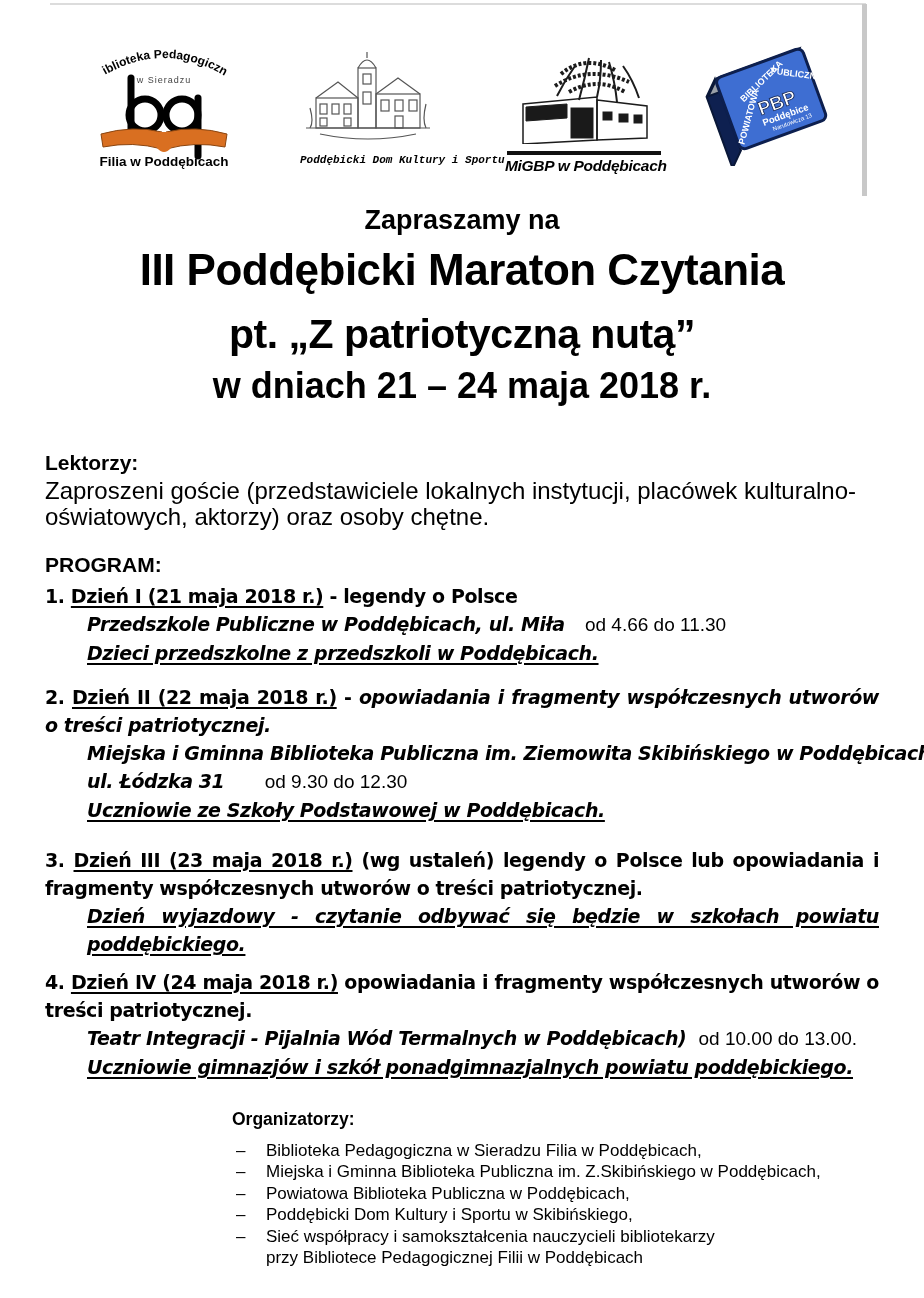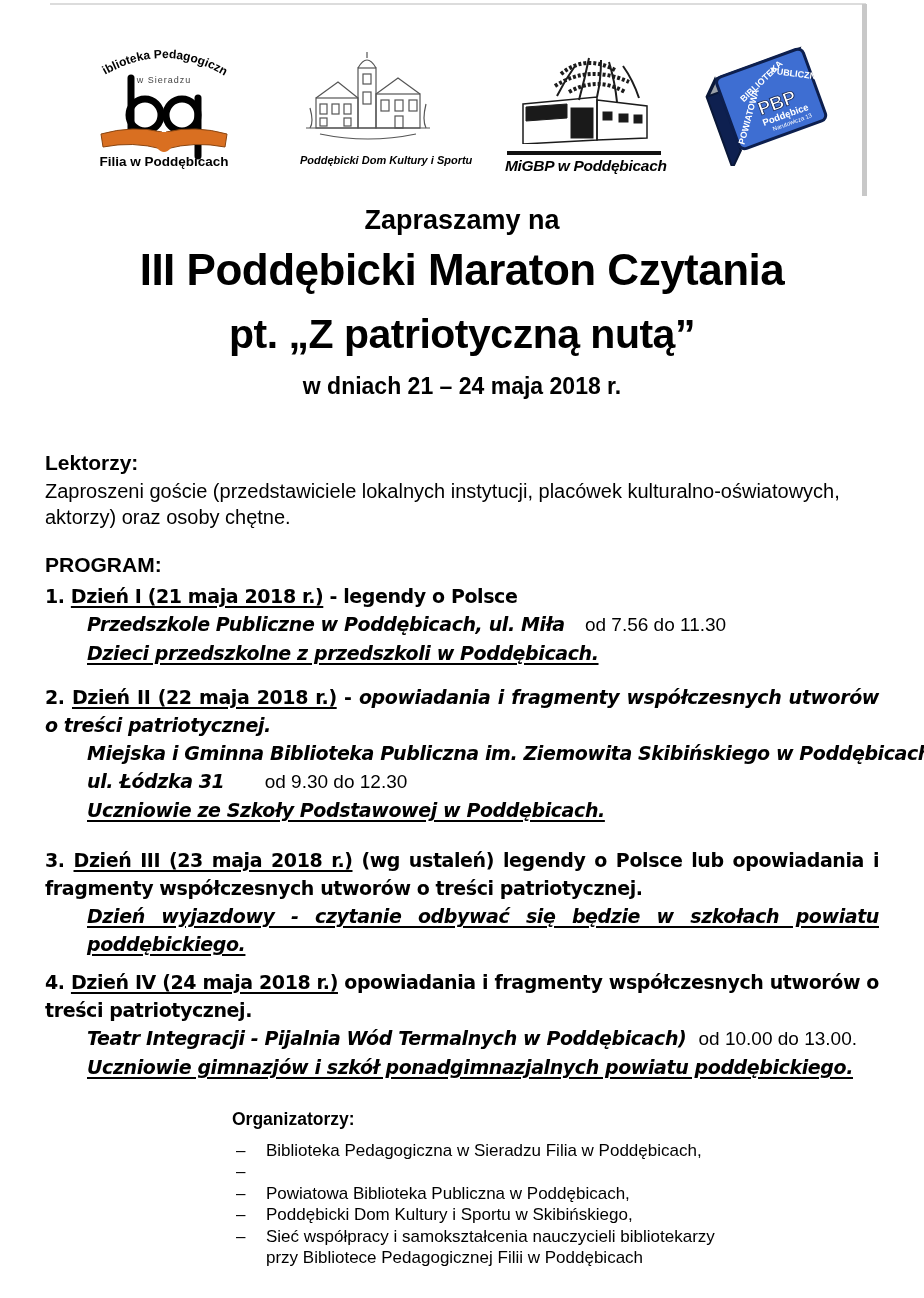--- a/index.html
+++ b/index.html
@@ -11,37 +11,37 @@
   .frame-top{position:absolute;left:50px;top:3px;width:816px;height:2px;background:#dcdcdc;}
   .frame-scroll{position:absolute;left:862px;top:4px;width:5px;height:192px;background:#c8c8c8;}
 
   
   .logos{position:relative;width:924px;height:196px;}
   .logo{position:absolute;}
   .logo-bp{left:93px;top:36px;width:142px;height:134px;}
   .logo-pdkis{left:300px;top:48px;width:136px;height:120px;text-align:center;}
   .logo-migbp{left:505px;top:52px;width:158px;height:116px;text-align:center;}
   .logo-pbp{left:697px;top:24px;width:142px;height:142px;}
-  .pdkis-caption{font-family:Liberation Sans, sans-serif;font-style:italic;font-weight:700;
+  .pdkis-caption{font-family:Liberation Mono, monospace;font-style:italic;font-weight:700;
                  font-size:11px;margin-top:2px;white-space:nowrap;}
   .migbp-rule{height:4px;background:#111;margin:3px 2px 2px 2px;}
   .migbp-caption{font-weight:700;font-style:italic;font-size:15.5px;letter-spacing:-0.3px;white-space:nowrap;}
 
   
   .titleblock{text-align:center;padding-top:2px;}
   .t1{font-size:27px;font-weight:700;line-height:32px;margin-top:6px;}
   .t2{font-size:44px;font-weight:700;line-height:60px;margin-top:4px;letter-spacing:-0.5px;}
   .t3{font-size:41px;font-weight:700;line-height:56px;margin-top:6px;letter-spacing:-0.5px;}
-  .t4{font-size:23px;font-weight:700;line-height:40px;margin-top:4px;}
+  .t4{font-size:36px;font-weight:700;line-height:40px;margin-top:4px;}
 
   
   .content{padding:0 45px;}
   .sec-lektorzy{margin-top:44px;}
   .sec-h{font-size:21px;font-weight:700;line-height:26px;}
-  .lekt-body{font-size:20px;line-height:26px;margin-top:2px;width:820px;}
+  .lekt-body{font-size:24px;line-height:26px;margin-top:2px;width:820px;}
 
   .sec-program{margin-top:22px;}
   .prog-item{font-family:"DejaVu Sans",sans-serif;font-size:19px;font-weight:700;
              letter-spacing:-0.4px;line-height:28px;}
   .it1{margin-top:4px;}
   .it2{margin-top:16px;}
   .it3{margin-top:22px;}
   .it4{margin-top:10px;}
   .ptitle{margin:0;}
   .ptitle.just{text-align:justify;margin-top:6px;}
@@ -191,21 +191,21 @@
       <div class="sec-h">PROGRAM:</div>
 
       <div class="prog-item it1">
         <p class="ptitle">
           <span>1.</span>
           <span class="u">Dzień I (21 maja 2018 r.)</span>
           <span>- legendy o Polsce</span>
         </p>
         <div class="indent">
           <span class="it">Przedszkole Publiczne w Poddębicach, ul. Miła</span>
-          <span class="time t-gap1">od 7.56 do 11.30</span>
+          <span class="time t-gap1">od 4.66 do 11.30</span>
         </div>
         <div class="aud">
           <span class="it u">Dzieci przedszkolne z przedszkoli w Poddębicach.</span>
         </div>
       </div>
 
       <div class="prog-item it2">
         <p class="ptitle just">
           <span>2.</span>
           <span class="u">Dzień II (22 maja 2018 r.)</span>
@@ -252,20 +252,21 @@
     </div>
 
     <div class="sec-org">
       <div class="org-h">Organizatorzy:</div>
       <div class="org-row">
         <span class="org-dash">–</span>
         <span class="org-text">Biblioteka Pedagogiczna w Sieradzu Filia w Poddębicach,</span>
       </div>
       <div class="org-row">
         <span class="org-dash">–</span>
+        <span class="org-text">Miejska i Gminna Biblioteka Publiczna im. Z.Skibińskiego w Poddębicach,</span>
       </div>
       <div class="org-row">
         <span class="org-dash">–</span>
         <span class="org-text">Powiatowa Biblioteka Publiczna w Poddębicach,</span>
       </div>
       <div class="org-row">
         <span class="org-dash">–</span>
         <span class="org-text">Poddębicki Dom Kultury i Sportu w Skibińskiego,</span>
       </div>
       <div class="org-row">

